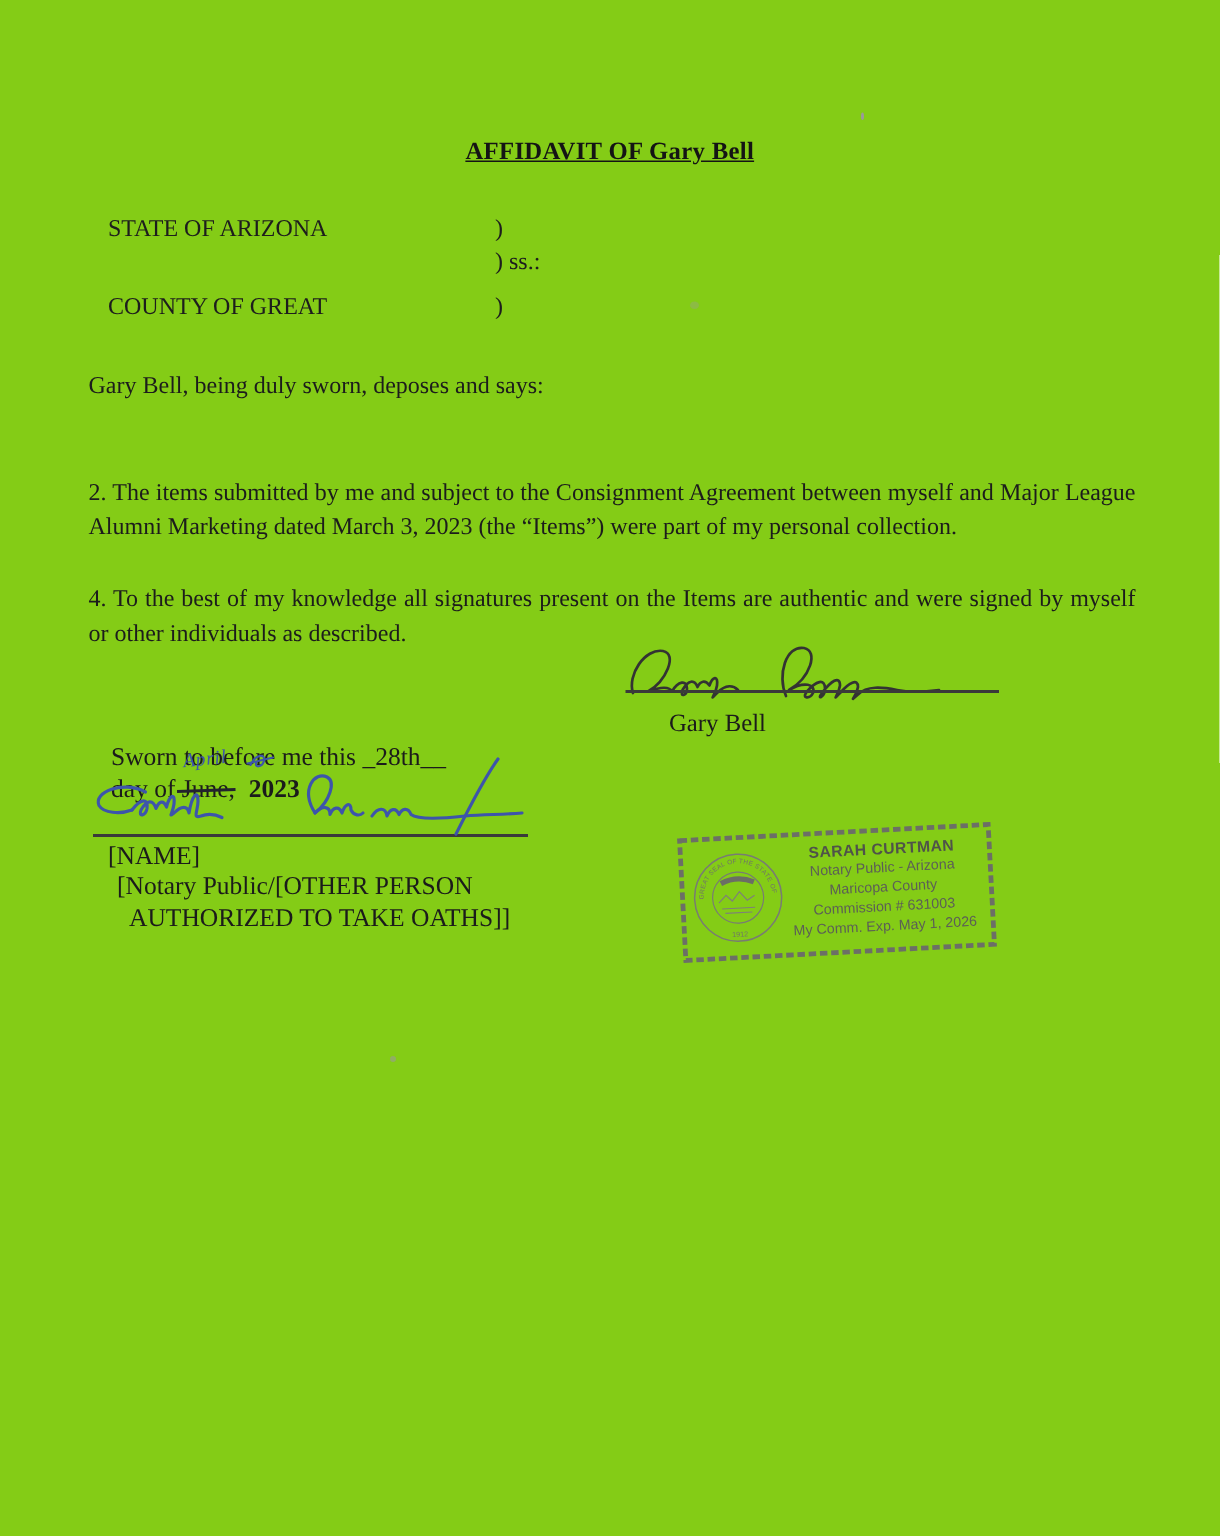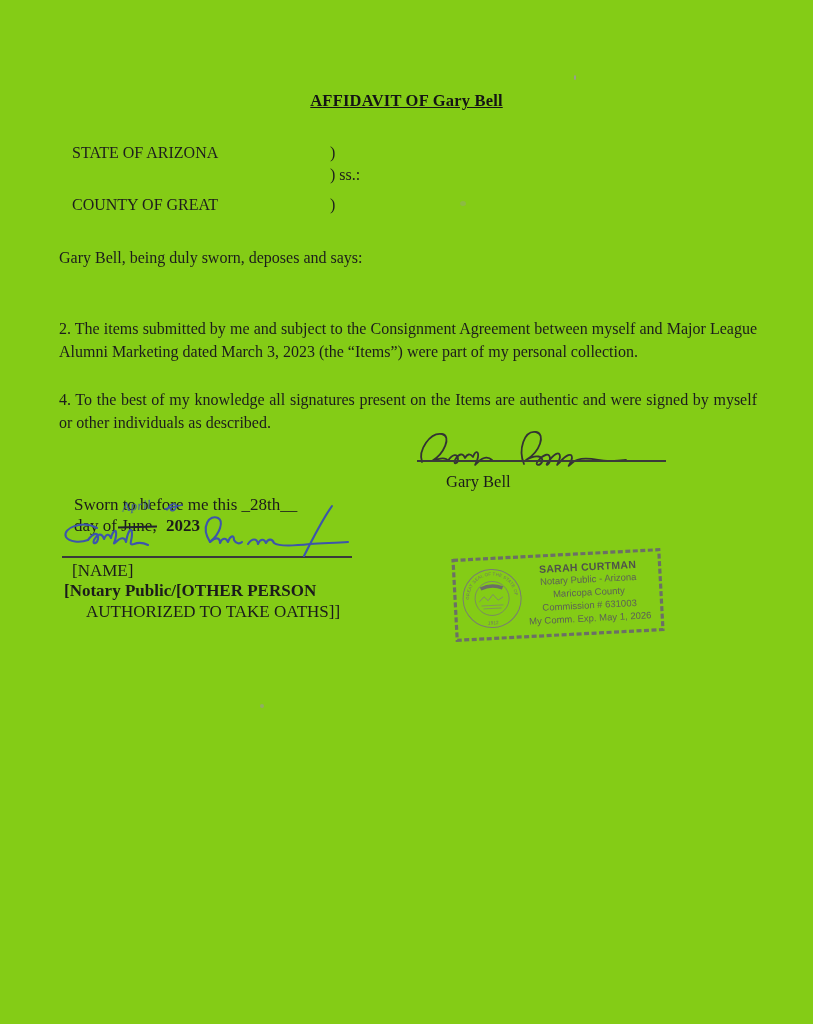--- a/index.html
+++ b/index.html
@@ -86,21 +86,21 @@
     <g fill="none" stroke="#3d55ab" stroke-width="2.1" stroke-linecap="round" stroke-linejoin="round">
       <path d="M45,24 C30,16 10,24 14,33 C17,38 28,39 36,36"></path>
       <path d="M36,36 C42,28 47,28 46,35 C45,40 40,41 42,36 C46,29 50,29 52,35 C54,30 57,29 59,34 C61,26 65,24 64,32 C63,39 60,41 64,38 C69,33 73,33 74,38 C76,26 80,22 80,30 C80,37 76,42 82,40 C87,38 92,39 96,41"></path>
       <path d="M158,38 C148,22 158,10 166,14 C172,17 168,30 158,38"></path>
       <path d="M158,38 C163,33 168,33 168,39 C170,34 174,33 176,38 C178,32 182,30 182,36 C184,40 188,40 190,38"></path>
       <path d="M196,40 C200,34 205,34 206,40 C208,35 212,34 214,39 C216,35 220,34 222,39 C226,42 240,42 258,40 C272,39 284,39 296,38"></path>
       <path d="M252,52 C260,36 270,16 280,2"></path>
     </g>
   </svg>
   <div class="abs jurat" style="left:72px;top:561px;text-align:center;">[NAME]</div>
-  <div class="abs jurat" style="left:64px;top:581px;font-weight:bold;">[Notary Public/[OTHER PERSON</div>
+  <div class="abs jurat" style="left:78px;top:581px;">[Notary Public/[OTHER PERSON</div>
   <div class="abs jurat" style="left:86px;top:602px;">AUTHORIZED TO TAKE OATHS]]</div>
 
   <div class="abs stamp">
     <svg width="212" height="86" viewBox="0 0 212 86" style="position:absolute;left:0;top:0;">
       <rect x="3" y="3" width="206" height="80" fill="none" stroke="#6b6b6b" stroke-width="3.2" stroke-dasharray="5 2.5"></rect>
       <g>
         <circle cx="40" cy="43" r="29" fill="none" stroke="#787878" stroke-width="1"></circle>
         <circle cx="40" cy="43" r="17" fill="none" stroke="#787878" stroke-width="0.8"></circle>
         <path d="M29,33 Q40,28 51,33" fill="none" stroke="#6a6a6a" stroke-width="3.5"></path>
         <path d="M27,46 L32,41 L36,45 L41,39 L46,45 L51,42" fill="none" stroke="#7d7d7d" stroke-width="0.8"></path>

